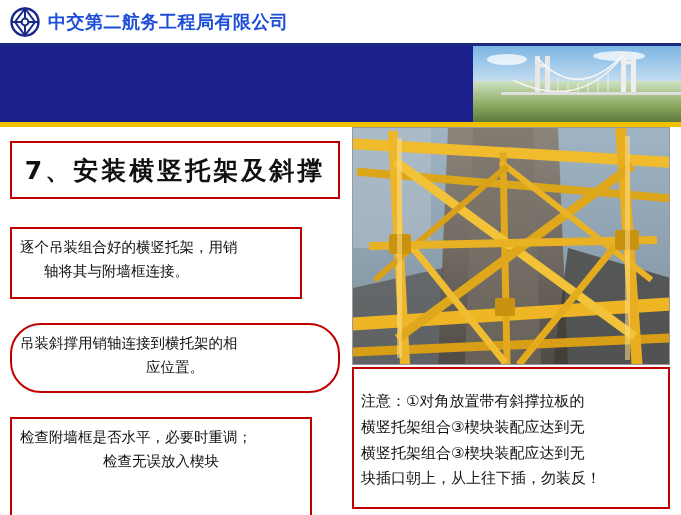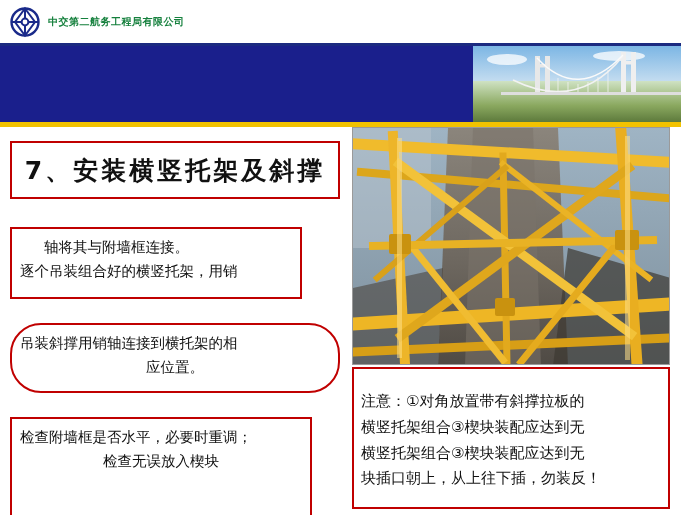--- a/index.html
+++ b/index.html
@@ -27,22 +27,22 @@
     padding-left: 8px;
   }
   .logo-wrap {
     width: 34px; height: 34px;
     position: relative;
     flex: none;
     margin-right: 6px;
   }
   .logo-wrap svg { display: block; }
   .company-name {
-    font-size: 10px;
-    color: #15803d;
+    font-size: 18px;
+    color: #1d4ed8;
     font-weight: bold;
     letter-spacing: 0.5px;
     white-space: nowrap;
     font-family: Liberation Mono, monospace;
   }
   .header-rule {
     position: absolute;
     left: 0; top: 43px;
     width: 681px; height: 3px;
     background: #1b2a80;
@@ -204,22 +204,22 @@
   </div>
   <div class="banner-underline"></div>
 
   <div class="body-area">
 
     <div class="title-box">
       <span class="title-text">7、安装横竖托架及斜撑</span>
     </div>
 
     <div class="text-box tb1">
+      <span class="tb-line">逐个吊装组合好的横竖托架，用销</span>
       <span class="tb-line indent">轴将其与附墙框连接。</span>
-      <span class="tb-line">逐个吊装组合好的横竖托架，用销</span>
     </div>
 
     <div class="text-box tb2">
       <span class="tb-line">吊装斜撑用销轴连接到横托架的相</span>
       <span class="tb-line center">应位置。</span>
     </div>
 
     <div class="text-box tb3">
       <span class="tb-line">检查附墙框是否水平，必要时重调；</span>
       <span class="tb-line center">检查无误放入楔块</span>

